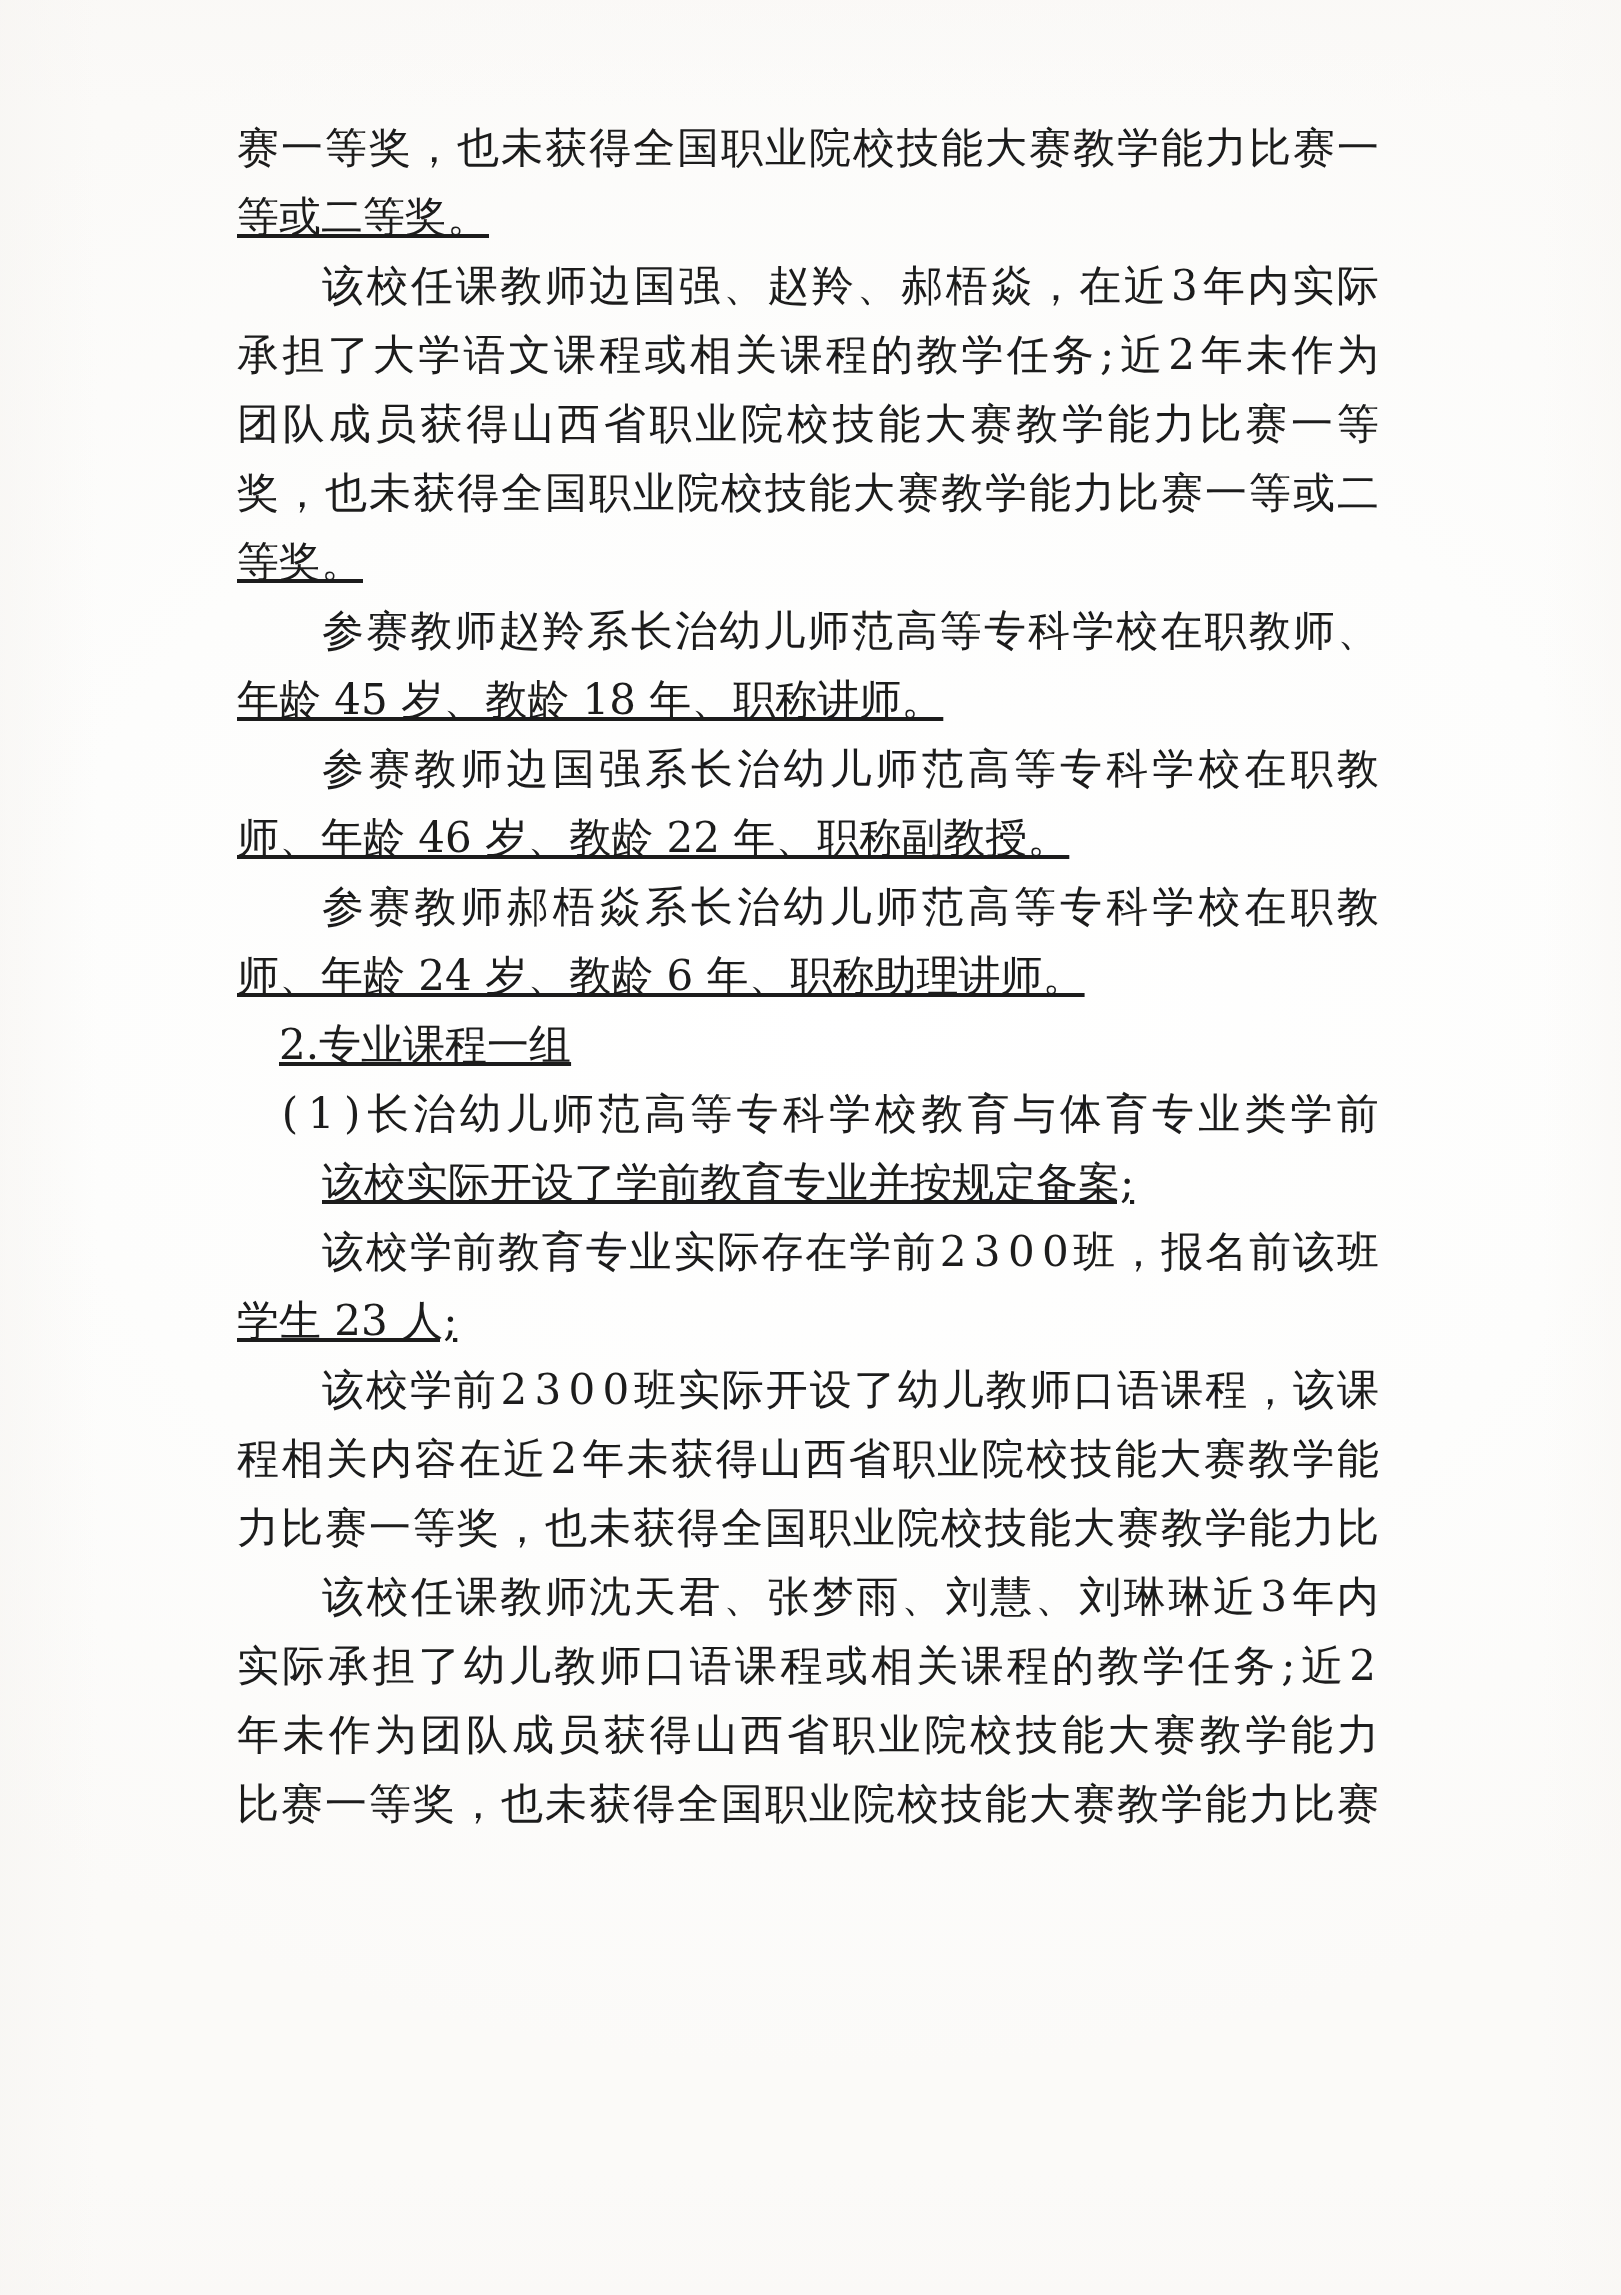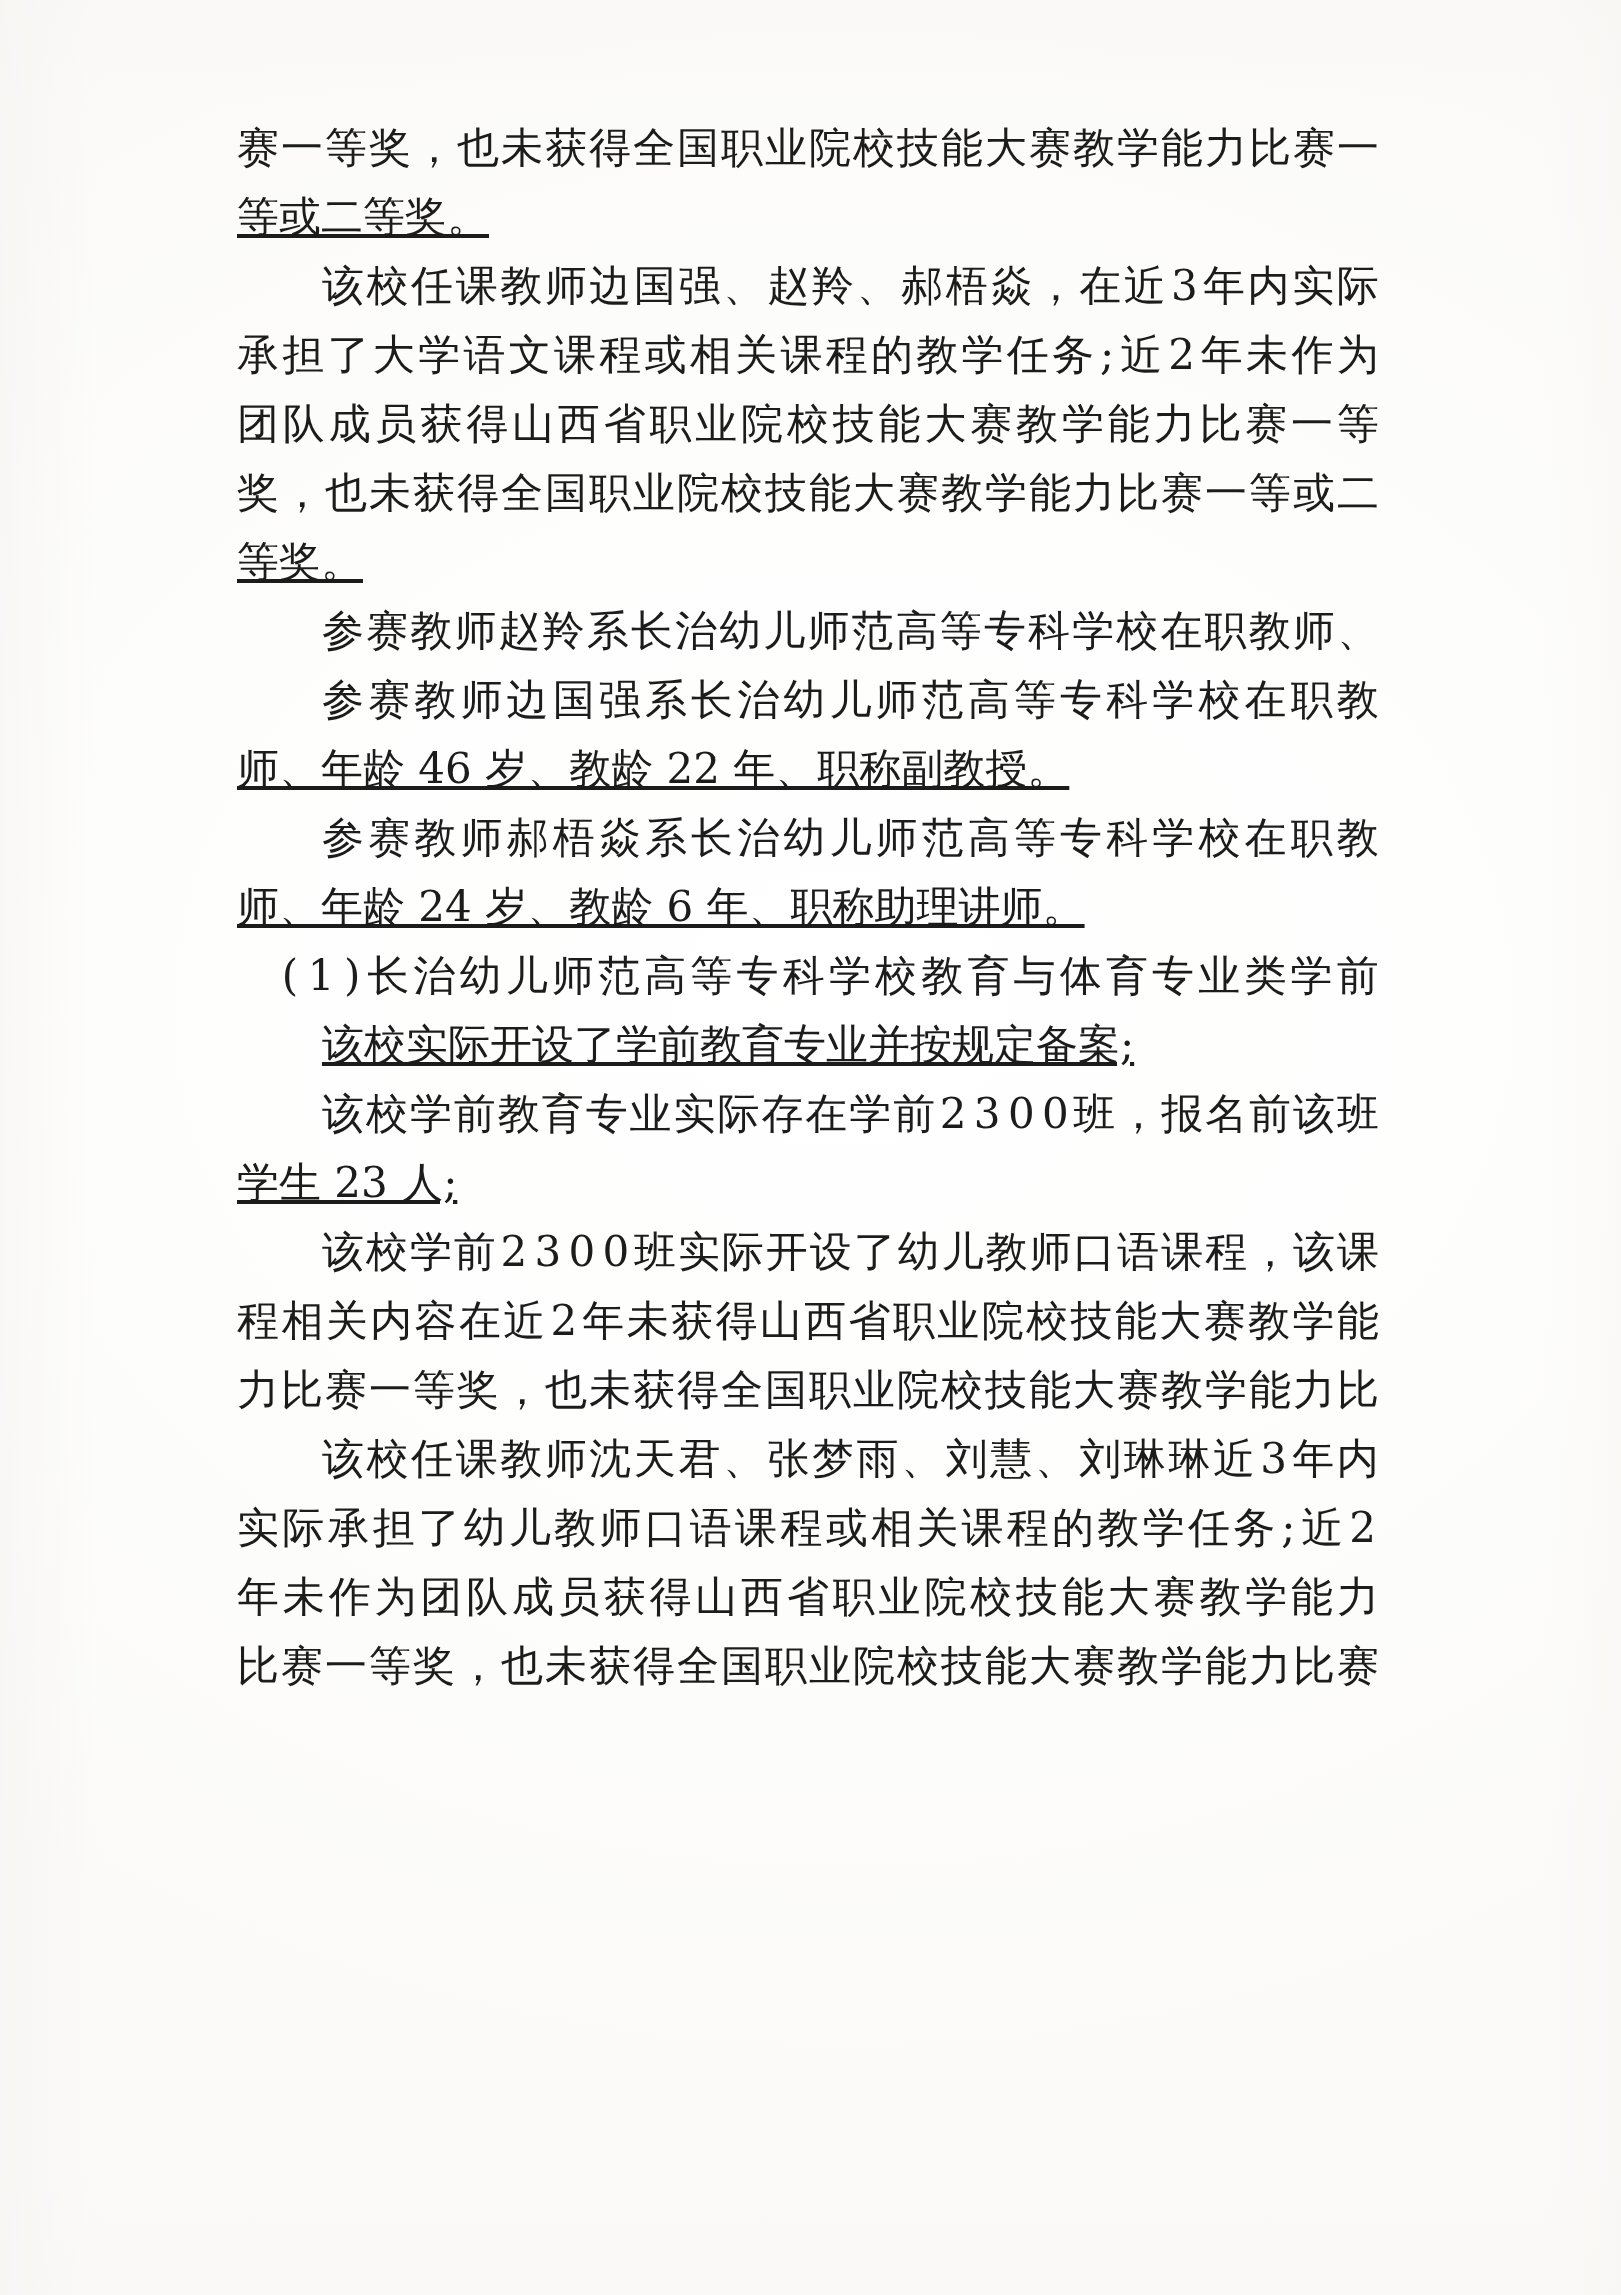--- a/index.html
+++ b/index.html
@@ -250,20 +250,21 @@
         <span>专</span>
         <span>科</span>
         <span>学</span>
         <span>校</span>
         <span>在</span>
         <span>职</span>
         <span>教</span>
         <span>师</span>
         <span>、</span>
       </div>
+      <div class="doc-line ragged">年龄 45 岁、教龄 18 年、职称讲师。</div>
       <div class="doc-line justify indent-2">
         <span>参</span>
         <span>赛</span>
         <span>教</span>
         <span>师</span>
         <span>边</span>
         <span>国</span>
         <span>强</span>
         <span>系</span>
         <span>长</span>
@@ -302,20 +303,21 @@
         <span>等</span>
         <span>专</span>
         <span>科</span>
         <span>学</span>
         <span>校</span>
         <span>在</span>
         <span>职</span>
         <span>教</span>
       </div>
       <div class="doc-line ragged">师、年龄 24 岁、教龄 6 年、职称助理讲师。</div>
+      <div class="doc-line ragged indent-1">2.专业课程一组</div>
       <div class="doc-line justify indent-1">
         <span class="latin">(</span>
         <span class="latin">1</span>
         <span class="latin">)</span>
         <span>长</span>
         <span>治</span>
         <span>幼</span>
         <span>儿</span>
         <span>师</span>
         <span>范</span>

